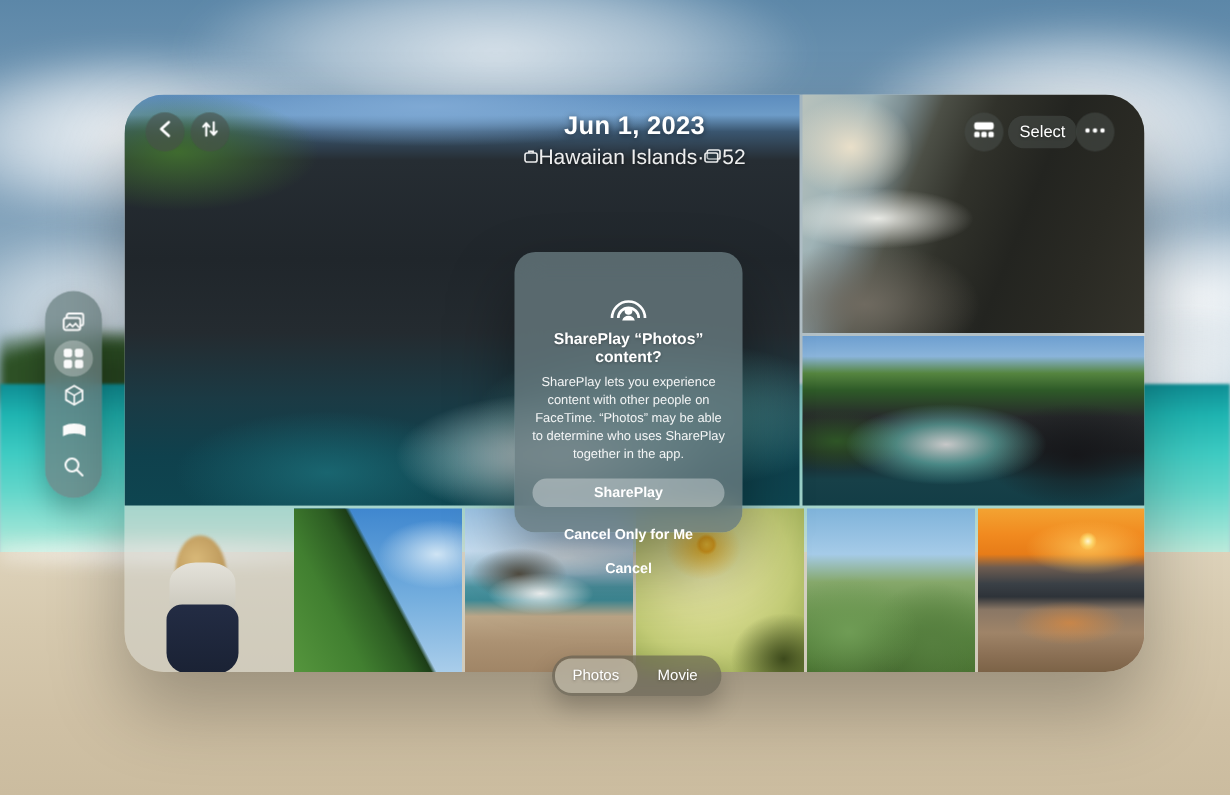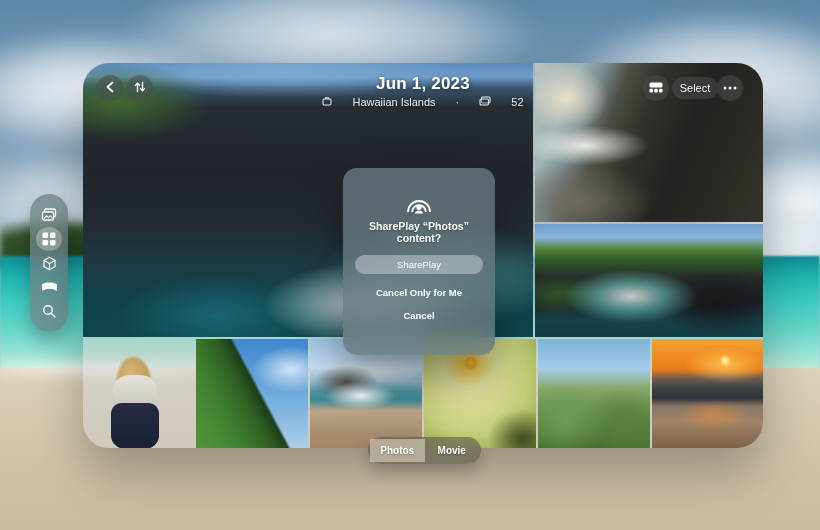--- a/index.html
+++ b/index.html
@@ -110,42 +110,42 @@
     display:flex;align-items:center;justify-content:center;color:#fff;}
   .hdr-back{left:14px;top:12px;}
   .hdr-sort{left:44px;top:12px;}
   .hdr-grid{left:560px;top:12px;}
   .hdr-more{left:634px;top:12px;letter-spacing:1px;font-size:11px;font-weight:bold;padding-bottom:4px;}
   .hdr-select{position:absolute;left:589px;top:14px;width:46px;height:22px;border-radius:11px;
     background:rgba(72,78,74,.55);backdrop-filter:blur(5px);color:#fff;font-size:11px;font-weight:400;
     display:flex;align-items:center;justify-content:center;text-shadow:0 1px 2px rgba(0,0,0,.4);}
   .hdr-title{position:absolute;left:0;top:11px;width:100%;text-align:center;color:#fff;font-size:17px;font-weight:700;
     text-shadow:0 1px 4px rgba(0,0,0,.55);letter-spacing:.2px;}
-  .hdr-sub{position:absolute;left:0;top:33px;width:100%;display:flex;align-items:center;justify-content:center;gap:20px;
-    color:rgba(255,255,255,.92);font-size:11px;text-shadow:0 1px 3px rgba(0,0,0,.55);}
+  .hdr-sub{position:absolute;left:0;top:33px;width:100%;display:flex;align-items:center;justify-content:center;gap:0;
+    color:rgba(255,255,255,.92);font-size:14px;text-shadow:0 1px 3px rgba(0,0,0,.55);}
   .hdr-sub svg{opacity:.9;}
 
   
   .dialog{position:absolute;left:343px;top:168px;width:152px;height:187px;border-radius:14px;
     background:rgba(101,120,124,.82);backdrop-filter:blur(10px);
     box-shadow:0 22px 44px rgba(0,0,0,.38);color:#fff;text-align:center;padding:27px 10px 0;}
   .dlg-icon{display:flex;justify-content:center;margin-bottom:5px;}
   .dlg-title{font-size:10.5px;font-weight:700;margin:0 2px 4px;text-shadow:0 1px 2px rgba(0,0,0,.3);}
   .dlg-body{font-size:8.6px;line-height:1.4;color:rgba(255,255,255,.92);margin:0 1px;}
   .dlg-primary{margin:11px 2px 0;height:19px;border-radius:9.5px;background:rgba(255,255,255,.34);
-    display:flex;align-items:center;justify-content:center;font-size:9.5px;font-weight:400;}
+    display:flex;align-items:center;justify-content:center;font-size:9.5px;font-weight:700;}
   .dlg-secondary{margin-top:13px;font-size:9.5px;font-weight:600;}
   .dlg-cancel{margin-top:12px;font-size:9.5px;font-weight:700;}
 
   
   .segmented{position:absolute;left:368px;top:437px;width:113px;height:27px;border-radius:13.5px;
     background:rgba(94,90,78,.62);backdrop-filter:blur(6px);box-shadow:0 8px 16px rgba(0,0,0,.22);
     display:flex;align-items:center;padding:2px;}
-  .seg-opt{flex:1;height:23px;border-radius:0;display:flex;align-items:center;justify-content:center;
-    color:#fff;font-size:10px;font-weight:700;text-shadow:0 1px 2px rgba(0,0,0,.35);}
+  .seg-opt{flex:1;height:23px;border-radius:11px;display:flex;align-items:center;justify-content:center;
+    color:#fff;font-size:10px;font-weight:400;text-shadow:0 1px 2px rgba(0,0,0,.35);}
   .seg-opt.selected{background:rgba(228,220,202,.55);}
 </style>
 </head>
 <body>
 
 <div class="stage">
 
   <div class="bg">
     <div class="bg-sky"></div>
     <div class="cloud c1"></div>
@@ -281,20 +281,21 @@
   <div class="dialog">
     <div class="dlg-icon">
       <svg width="30" height="20" viewBox="0 0 30 20">
           <path d="M4 17a11 11 0 0 1 22 0" fill="none" stroke="#fff" stroke-width="1.8"></path>
           <path d="M8.2 17a6.8 6.8 0 0 1 13.6 0" fill="none" stroke="#fff" stroke-width="1.8"></path>
           <circle cx="15" cy="12.2" r="2.6" fill="#fff"></circle>
           <path d="M10.8 18.6a4.4 4.4 0 0 1 8.4 0z" fill="#fff"></path>
         </svg>
     </div>
     <div class="dlg-title">SharePlay “Photos” content?</div>
+    <div class="dlg-body">SharePlay lets you experience content with other people on FaceTime. “Photos” may be able to determine who uses SharePlay together in the app.</div>
     <div class="dlg-primary">SharePlay</div>
     <div class="dlg-secondary">Cancel Only for Me</div>
     <div class="dlg-cancel">Cancel</div>
   </div>
 
   <div class="segmented">
     <div class="seg-opt selected">Photos</div>
     <div class="seg-opt">Movie</div>
   </div>
 

